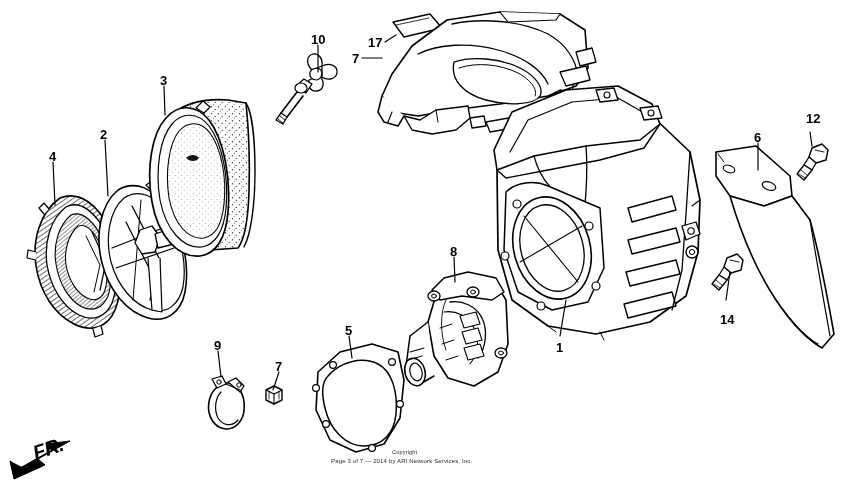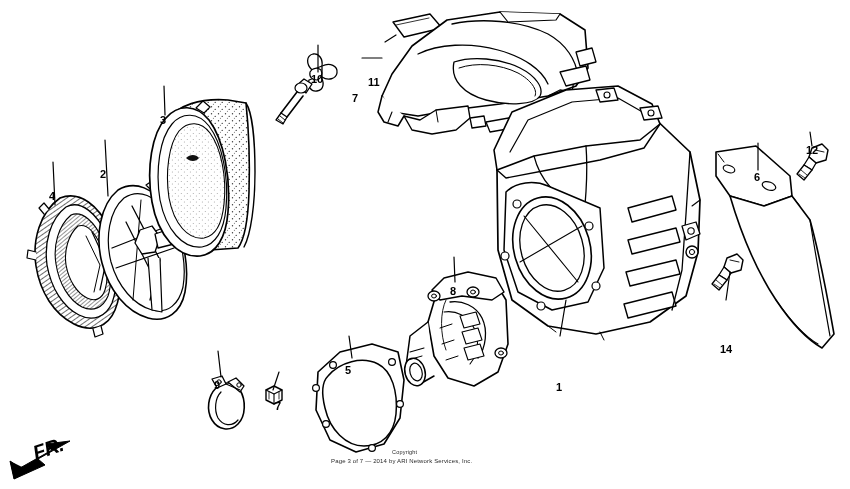--- a/index.html
+++ b/index.html
@@ -19,25 +19,24 @@
     position: absolute;
     left: 0;
     top: 0;
     width: 850px;
     height: 489px;
   }
   .callout-label {
     position: absolute;
     font-family: "Liberation Sans", sans-serif;
     font-weight: bold;
-    font-size: 11px;
+    font-size: 13px;
     color: #000000;
     line-height: 1;
     white-space: nowrap;
-    margin-top: 41px;
   }
   .footer-line {
     position: absolute;
     font-family: "Liberation Sans", sans-serif;
     color: #2a2a2a;
     white-space: nowrap;
   }
   #footer-copyright {
     font-size: 5.5px;
     left: 392px;
@@ -395,24 +394,24 @@
       <div class="callout-label" style="left: 556px; top: 341px;">1</div>
       <div class="callout-label" style="left: 100px; top: 128px;">2</div>
       <div class="callout-label" style="left: 160px; top: 74px;">3</div>
       <div class="callout-label" style="left: 49px; top: 150px;">4</div>
       <div class="callout-label" style="left: 345px; top: 324px;">5</div>
       <div class="callout-label" style="left: 754px; top: 131px;">6</div>
       <div class="callout-label" style="left: 352px; top: 52px;">7</div>
       <div class="callout-label" style="left: 450px; top: 245px;">8</div>
       <div class="callout-label" style="left: 214px; top: 339px;">9</div>
       <div class="callout-label" style="left: 311px; top: 33px;">10</div>
-      <div class="callout-label" style="left: 368px; top: 36px;">11</div>
-      <div class="callout-label" style="left: 806px; top: 104px;">12</div>
+      <div class="callout-label" style="left: 368px; top: 36px;">17</div>
+      <div class="callout-label" style="left: 806px; top: 112px;">12</div>
       <div class="callout-label" style="left: 275px; top: 360px;">7</div>
-      <div class="callout-label" style="left: 720px; top: 303px;">14</div>
+      <div class="callout-label" style="left: 720px; top: 313px;">14</div>
     </div>
 
   <svg id="fr-indicator" viewBox="0 0 80 46">
     <path d="M62 4 L30 22 L37 28 L6 42 L2 24 L12 31 L44 13 L38 7 Z" fill="#000000" stroke="#000000" stroke-width="1"></path>
     <path d="M2 24 L6 42 L22 34 Z" fill="#000000"></path>
   </svg>
   <div id="fr-text">FR.</div>
 
   <div class="footer-line" id="footer-copyright">Copyright</div>
   <div class="footer-line" id="footer-credit">Page 3 of 7 — 2014 by ARI Network Services, Inc.</div>

